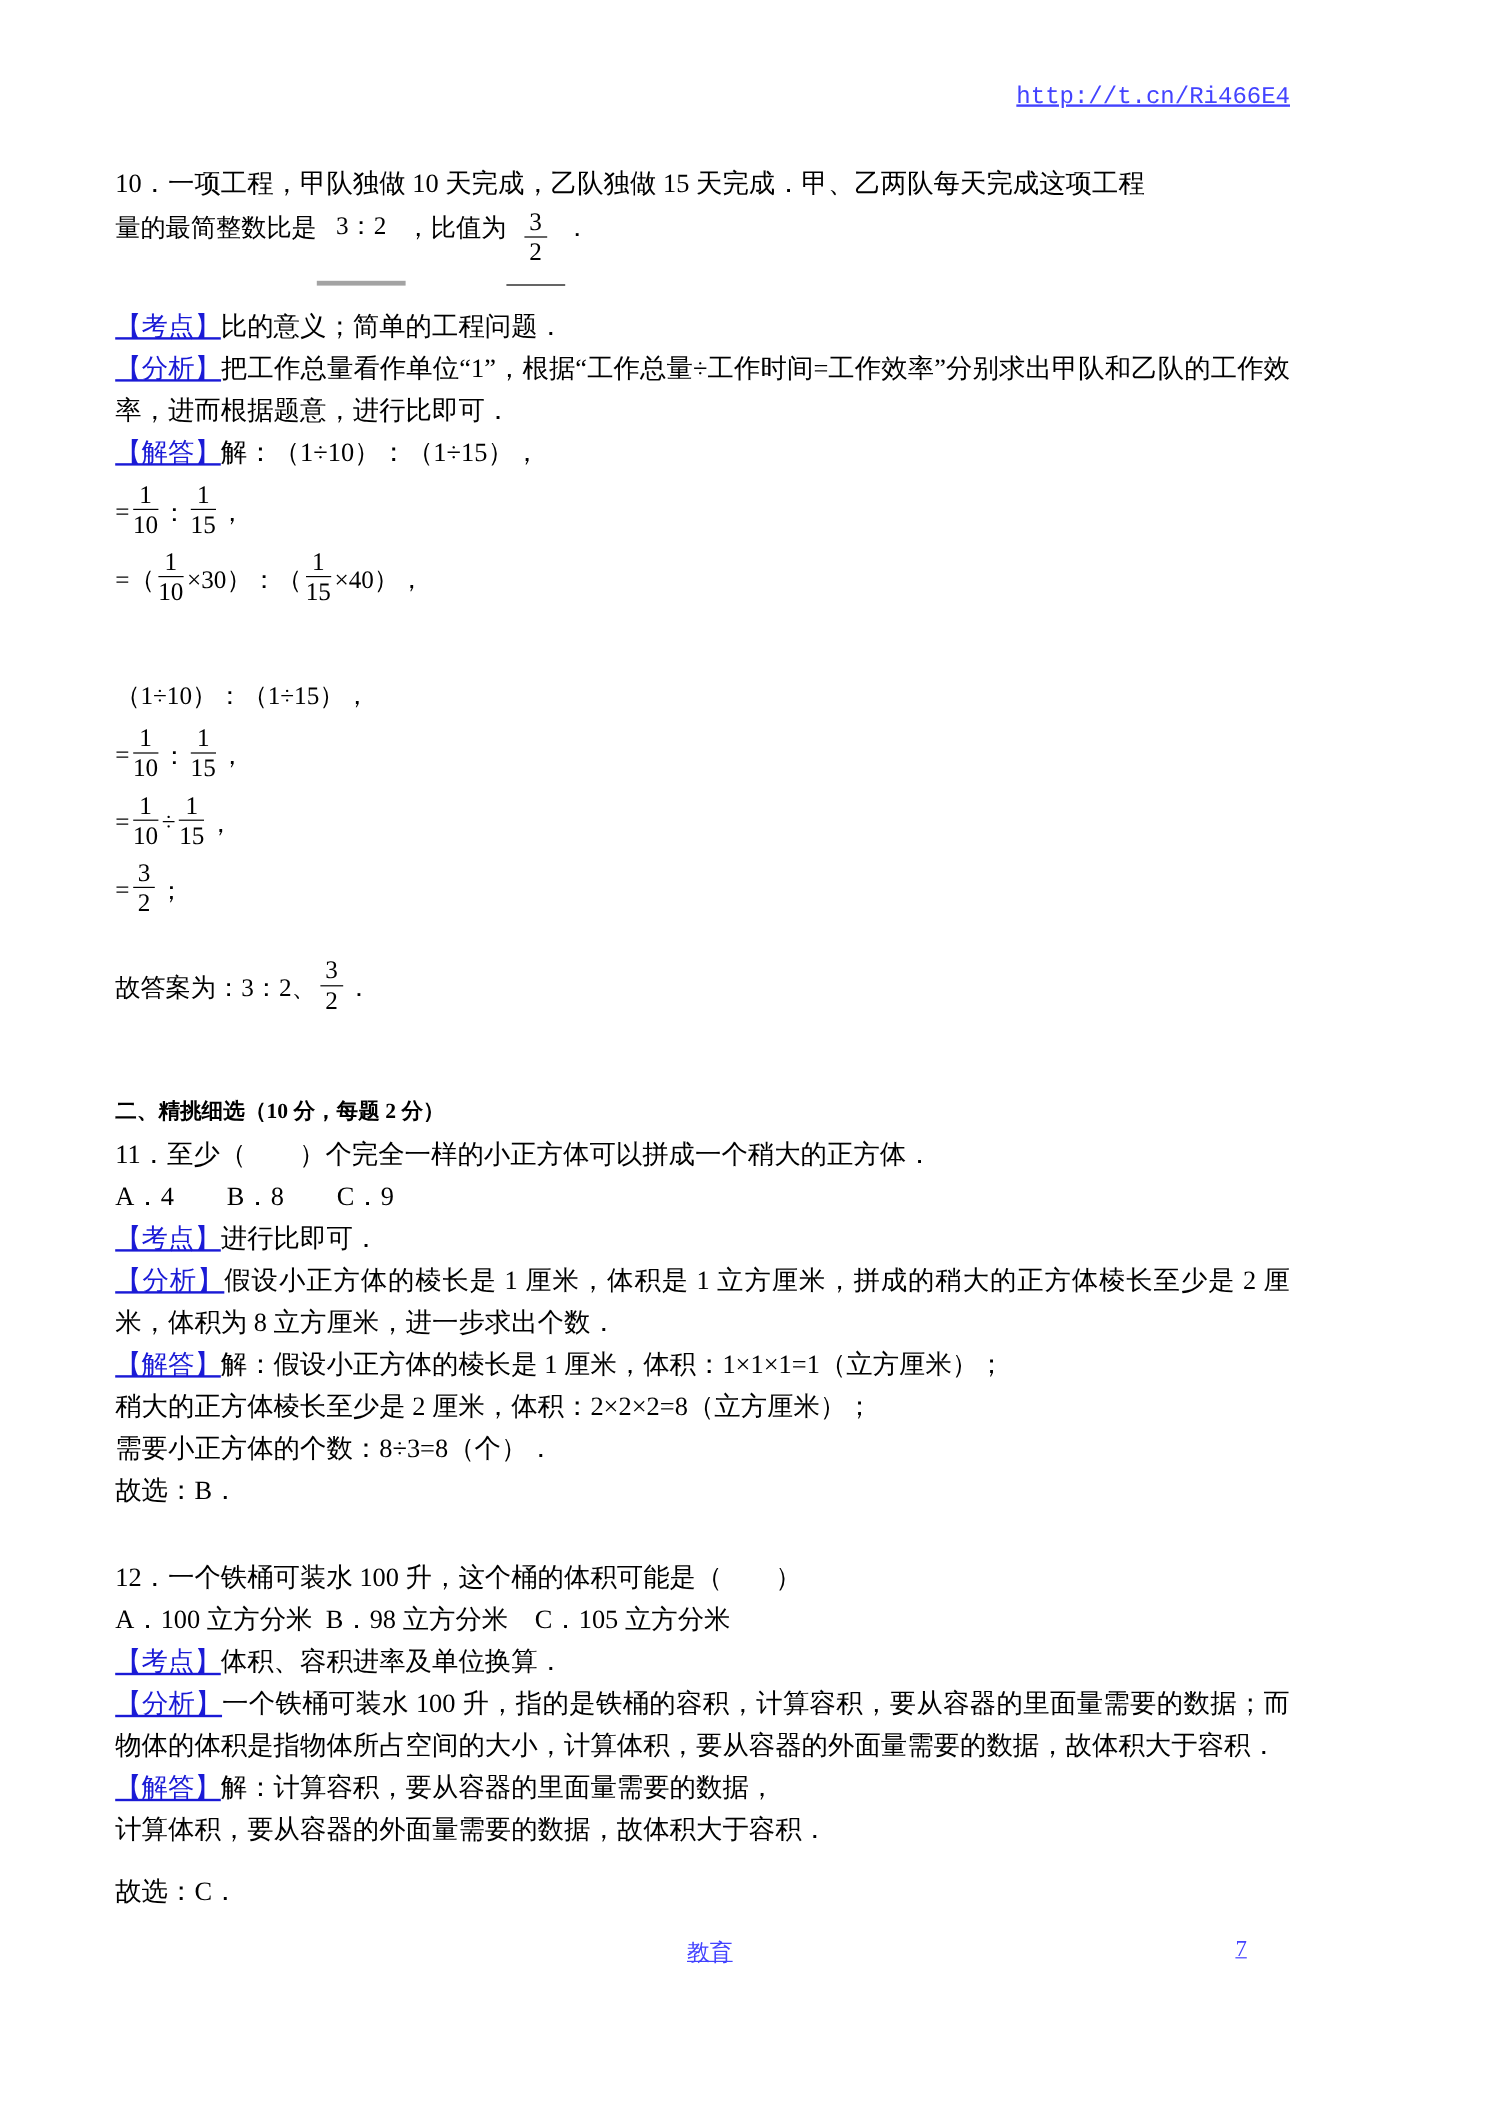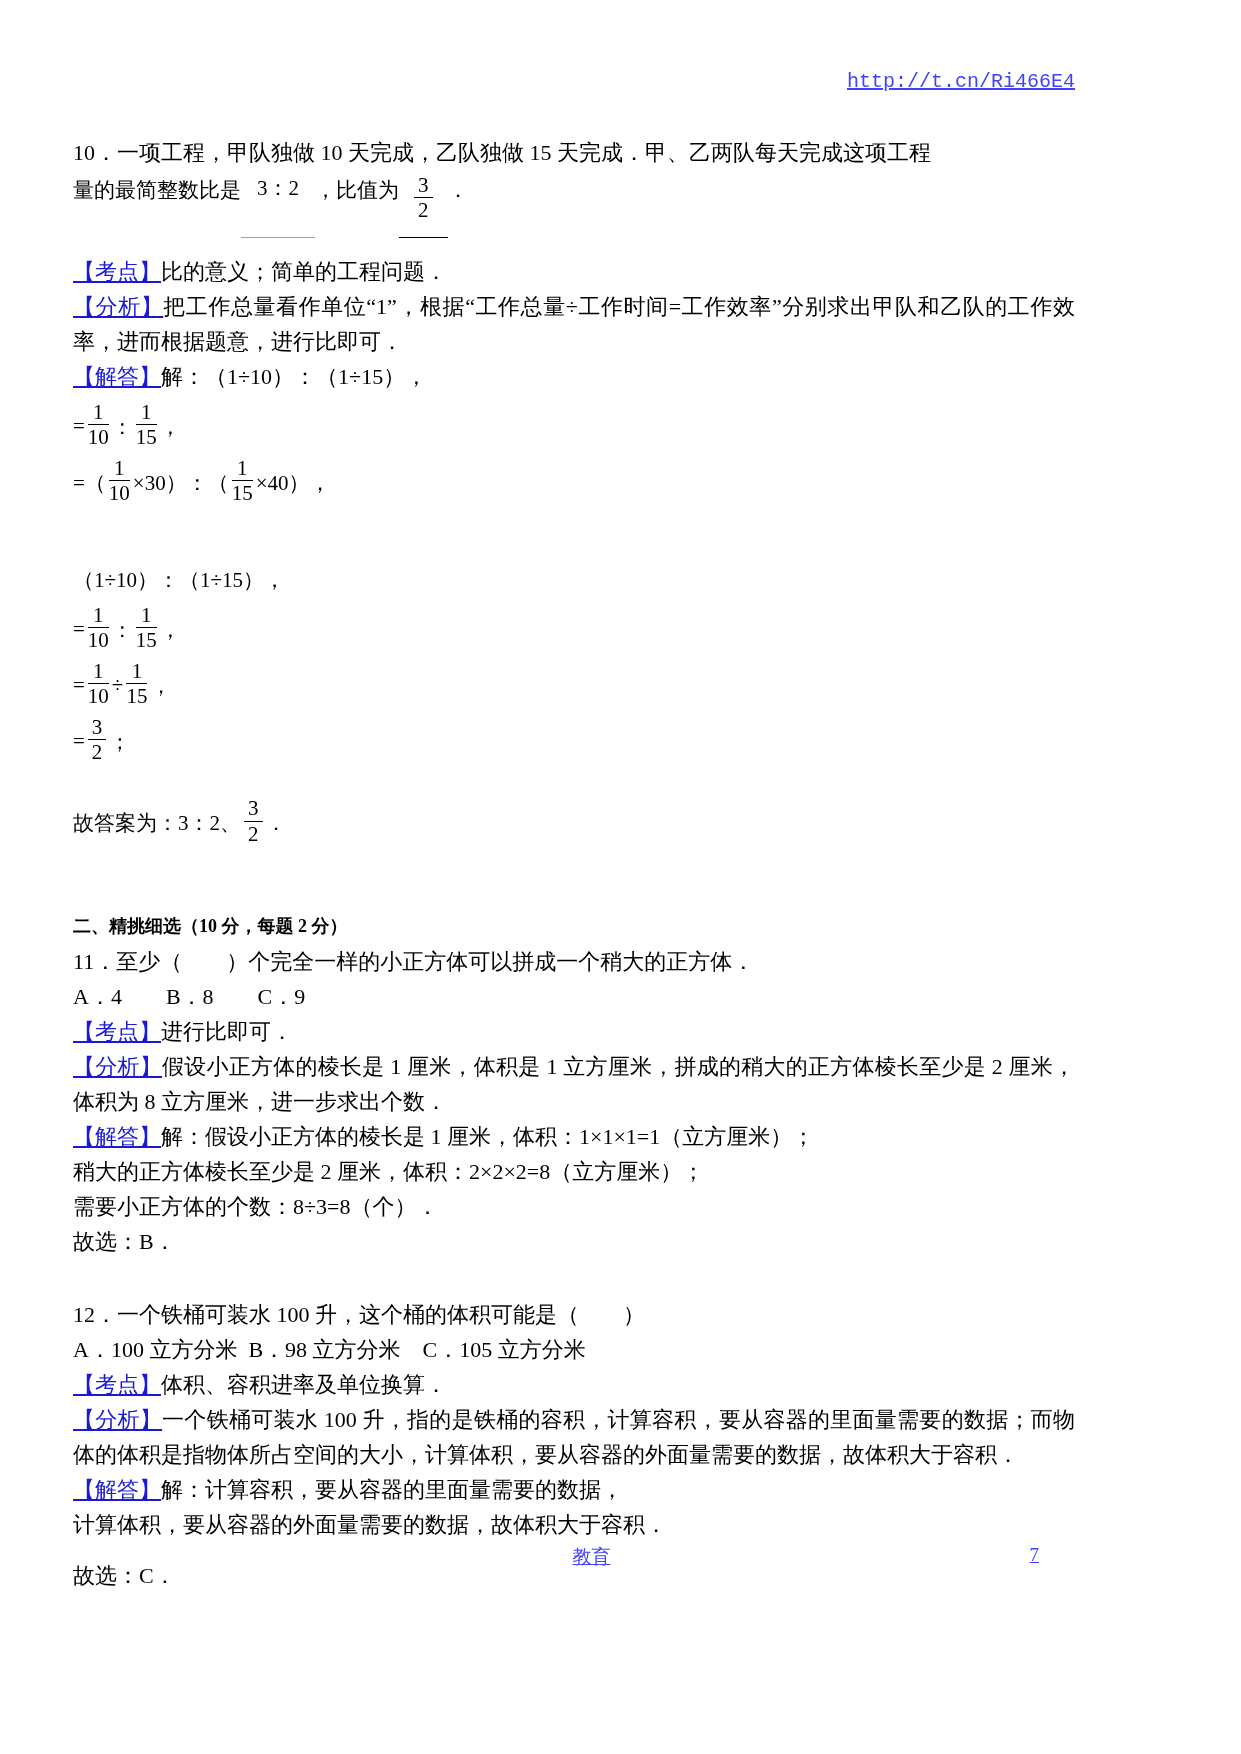--- a/index.html
+++ b/index.html
@@ -6,41 +6,41 @@
   body{
     width:1241px;
     font-family:"Liberation Serif","DejaVu Serif",serif;
     color:#000;
   }
   .page{
     position:relative;
     width:1241px;
     height:1704px;
     box-sizing:border-box;
-    padding:70px 166px 0 73px;
+    padding:70px 166px 0 96px;
     background:#fff;
     overflow:hidden;
   }
   .header-row{text-align:right;margin-bottom:42px;}
   a.doc-link{
     color:var(--link_blue,#4343ff);
     text-decoration:underline;
     font-family:"Liberation Mono","DejaVu Sans Mono",monospace;
     font-size:20px;
   }
   .para{
     margin:0;
     font-size:22px;
     line-height:35px;
     text-align:justify;
   }
   .label{color:var(--label_blue,#1a1ad6);text-decoration:underline;}
   .blank{
     display:inline-block;
-    border-bottom:1px solid #a3a3a3;
+    border-bottom:4px solid #a3a3a3;
     padding:0 16px;
     line-height:24px;
   }
   .blank-frac{
     display:inline-block;
     border-bottom:1px solid #000;
     padding:0 12px 0 12px;
     vertical-align:middle;
   }
   .frac{
@@ -75,21 +75,21 @@
     font-size:18px;
     font-weight:bold;
     margin:0;
     line-height:36px;
   }
   .pre{white-space:pre-wrap;}
   .footer{
     position:absolute;
     left:168px;
     right:166px;
-    top:1544px;
+    top:1614px;
     height:30px;
   }
   .footer .site{
     position:absolute;
     left:0;right:0;
     text-align:center;
     transform:translateX(-30px);
     font-size:19px;
   }
   .footer .pagenum{

